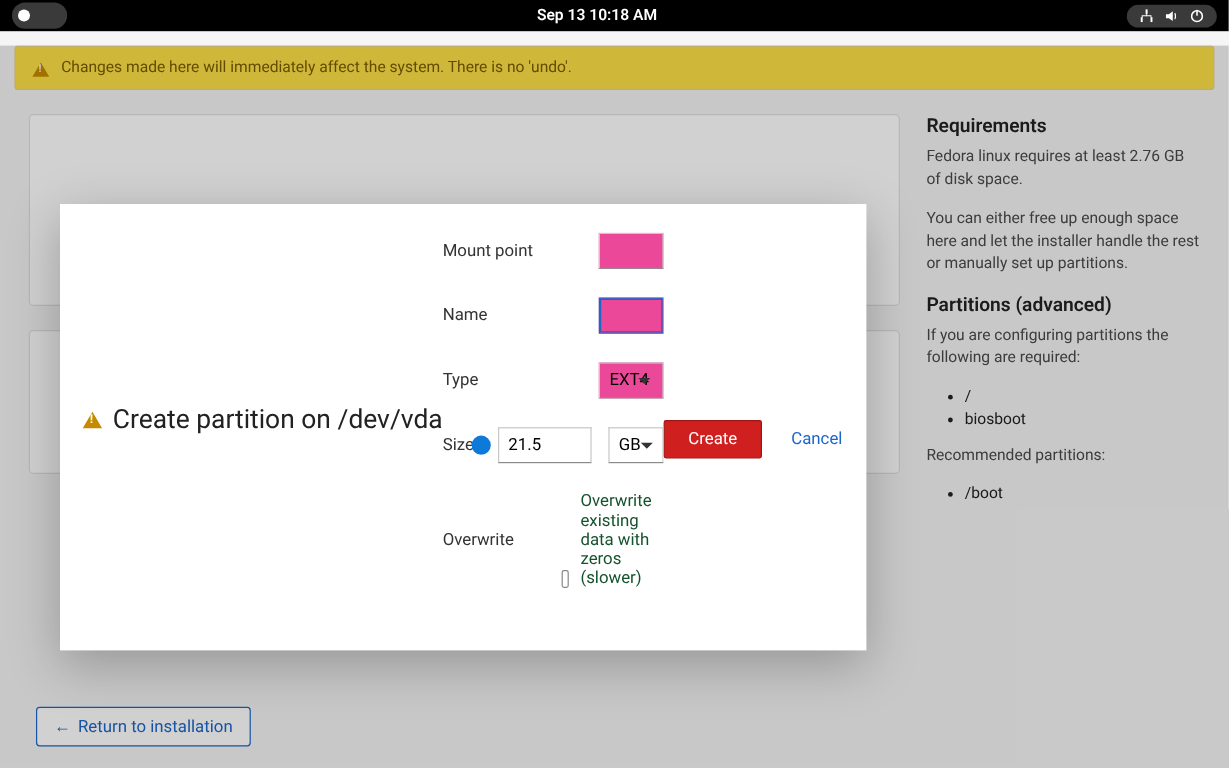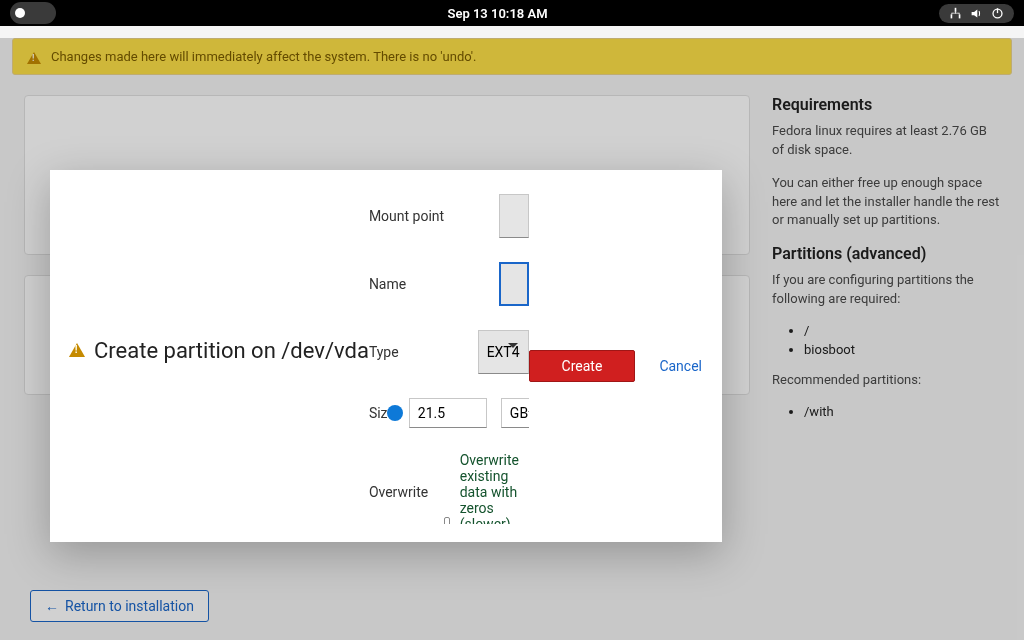--- a/index.html
+++ b/index.html
@@ -59,43 +59,43 @@
   .modal-title { display: flex; align-items: center; gap: 10px; font-size: 22px; color: #222; margin-bottom: 18px; }
   .modal-title .warn-tri { transform: scale(1.15); }
 
   .form { flex: 1; overflow: hidden; position: relative; }
   .form-row { display: flex; align-items: center; margin-bottom: 24px; }
   .form-row.tight { margin-bottom: 20px; }
   .form-label { width: 130px; font-size: 14px; color: #333; }
   .form-field { flex: 1; }
 
   input[type=text].fld, .select.fld {
-    width: 100%; height: 44px; border: 1px solid #c7c7c7; border-bottom: 1px solid #8a8a8a;
-    background: #e5e5e5; font-size: 14px; padding: 0 8px; outline: none;
+    width: 100%; height: 30px; border: 1px solid #c7c7c7; border-bottom: 1px solid #8a8a8a;
+    background: #ec4899; font-size: 14px; padding: 0 8px; outline: none;
   }
   input[type=text].fld.focused { border: 1px solid #1a66c9; box-shadow: inset 0 0 0 1px #1a66c9; }
   .select.fld { position: relative; display: flex; align-items: center; cursor: pointer; }
   .select.fld .caret {
     position: absolute; right: 10px; top: 12px; width: 0; height: 0;
     border-left: 5px solid transparent; border-right: 5px solid transparent; border-top: 5px solid #333;
   }
 
   .size-wrap { flex: 1; display: flex; align-items: center; gap: 14px; }
   .slider { flex: 1; position: relative; height: 20px; }
   .slider-track { position: absolute; left: 0; right: 0; top: 9px; height: 3px; background: #0d79d8; border-radius: 2px; }
   .slider-thumb { position: absolute; right: -8px; top: 2px; width: 16px; height: 16px; background: #0d79d8; border-radius: 50%; }
   .size-num { width: 78px; height: 30px; border: 1px solid #c7c7c7; border-bottom: 1px solid #8a8a8a; font-size: 14px; padding: 0 8px; }
   .size-unit { width: 46px; height: 30px; position: relative; border: 1px solid #c7c7c7; border-bottom: 1px solid #8a8a8a; display: flex; align-items: center; padding: 0 8px; font-size: 14px; }
   .size-unit .caret { position: absolute; right: 8px; top: 12px; width: 0; height: 0; border-left: 5px solid transparent; border-right: 5px solid transparent; border-top: 5px solid #333; }
 
   .chk-row { flex: 1; display: flex; align-items: flex-end; gap: 10px; font-size: 14px; color: #14532d; }
   .chk { width: 15px; height: 15px; border: 1px solid #888; border-radius: 2px; background: #fff; }
 
   .modal-footer { display: flex; align-items: center; gap: 24px; padding-top: 14px; }
-  .btn-primary { background: #d01f1f; color: #fff; border: 1px solid #a01616; padding: 7px 32px; font-size: 14px; border-radius: 2px; cursor: pointer; }
+  .btn-primary { background: #d01f1f; color: #fff; border: 1px solid #a01616; padding: 7px 20px; font-size: 14px; border-radius: 2px; cursor: pointer; }
   .btn-link { background: none; border: none; color: #1a66c9; font-size: 14px; cursor: pointer; }
 </style>
 </head>
 <body>
 
 <div class="topbar">
   <div class="topbar-left">
     <div class="pill">
         <div class="pill-dot"></div>
       </div>
@@ -139,21 +139,21 @@
       <p>Fedora linux requires at least 2.76 GB of disk space.</p>
       <p>You can either free up enough space here and let the installer handle the rest or manually set up partitions.</p>
       <h3>Partitions (advanced)</h3>
       <p>If you are configuring partitions the following are required:</p>
       <ul>
         <li>/</li>
         <li>biosboot</li>
       </ul>
       <p>Recommended partitions:</p>
       <ul>
-        <li>/with</li>
+        <li>/boot</li>
       </ul>
     </div>
   </div>
 
   <button class="return-btn">
     <span>←</span>
     <span>Return to installation</span>
   </button>
 
   <div class="dim-overlay"></div>

